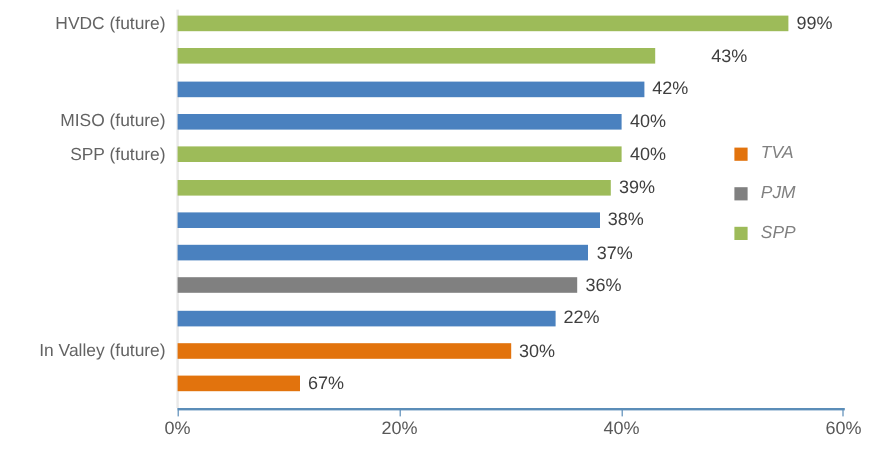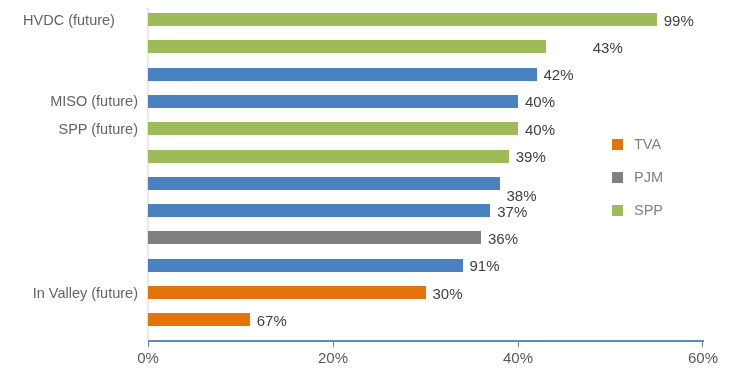--- a/index.html
+++ b/index.html
@@ -103,22 +103,23 @@
     top: 8px;
     width: 2px;
     height: 332px;
     background: #e8e8e8;
   }
 
   
   #legend {
     position: absolute;
     left: 612px;
-    top: 128px;
+    top: 112px;
     width: 110px;
+    font-style: italic;
   }
   .legend-item {
     display: flex;
     align-items: center;
     height: 33px;
   }
   .legend-swatch {
     width: 11px;
     height: 11px;
     margin-right: 11px;
@@ -131,21 +132,21 @@
   }
 </style>
 </head>
 <body>
 
 <div id="chart-root">
 
   <div id="cat-axis-line"></div>
 
   <div id="cat-axis">
-      <div class="cat-label" style="top: 12.5px; text-align: center;">HVDC (future)</div>
+      <div class="cat-label" style="top: 12.5px;">HVDC (future)</div>
       <div class="cat-label" style="top: 121.7px;">SPP (future)</div>
       <div class="cat-label" style="top: 94.4px;">MISO (future)</div>
       <div class="cat-label" style="top: 285.5px;">In Valley (future)</div>
     </div>
 
   <div id="plot-area">
       <div class="bar-row" style="top: 5px; width: 555px;">
         <div class="bar" style="width: 508.75px; background: rgb(157, 187, 89);"></div>
         <span class="bar-value" style="left: 515.75px;">99%</span>
       </div>
@@ -164,33 +165,33 @@
       <div class="bar-row" style="top: 114.2px; width: 555px;">
         <div class="bar" style="width: 370px; background: rgb(157, 187, 89);"></div>
         <span class="bar-value" style="left: 377px;">40%</span>
       </div>
       <div class="bar-row" style="top: 141.5px; width: 555px;">
         <div class="bar" style="width: 360.75px; background: rgb(157, 187, 89);"></div>
         <span class="bar-value" style="left: 367.75px;">39%</span>
       </div>
       <div class="bar-row" style="top: 168.8px; width: 555px;">
         <div class="bar" style="width: 351.5px; background: rgb(74, 129, 191);"></div>
-        <span class="bar-value" style="left: 358.5px; margin-top: 12px;">38%</span>
+        <span class="bar-value" style="left: 358.5px;">38%</span>
       </div>
       <div class="bar-row" style="top: 196.1px; width: 555px;">
         <div class="bar" style="width: 342.25px; background: rgb(74, 129, 191);"></div>
         <span class="bar-value" style="left: 349.25px;">37%</span>
       </div>
       <div class="bar-row" style="top: 223.4px; width: 555px;">
         <div class="bar" style="width: 333px; background: rgb(128, 128, 128);"></div>
         <span class="bar-value" style="left: 340px;">36%</span>
       </div>
       <div class="bar-row" style="top: 250.7px; width: 555px;">
         <div class="bar" style="width: 314.5px; background: rgb(74, 129, 191);"></div>
-        <span class="bar-value" style="left: 321.5px;">91%</span>
+        <span class="bar-value" style="left: 321.5px;">22%</span>
       </div>
       <div class="bar-row" style="top: 278px; width: 555px;">
         <div class="bar" style="width: 277.5px; background: rgb(226, 115, 13);"></div>
         <span class="bar-value" style="left: 284.5px;">30%</span>
       </div>
       <div class="bar-row" style="top: 305.3px; width: 555px;">
         <div class="bar" style="width: 101.75px; background: rgb(226, 115, 13);"></div>
         <span class="bar-value" style="left: 108.75px;">67%</span>
       </div>
     </div>

